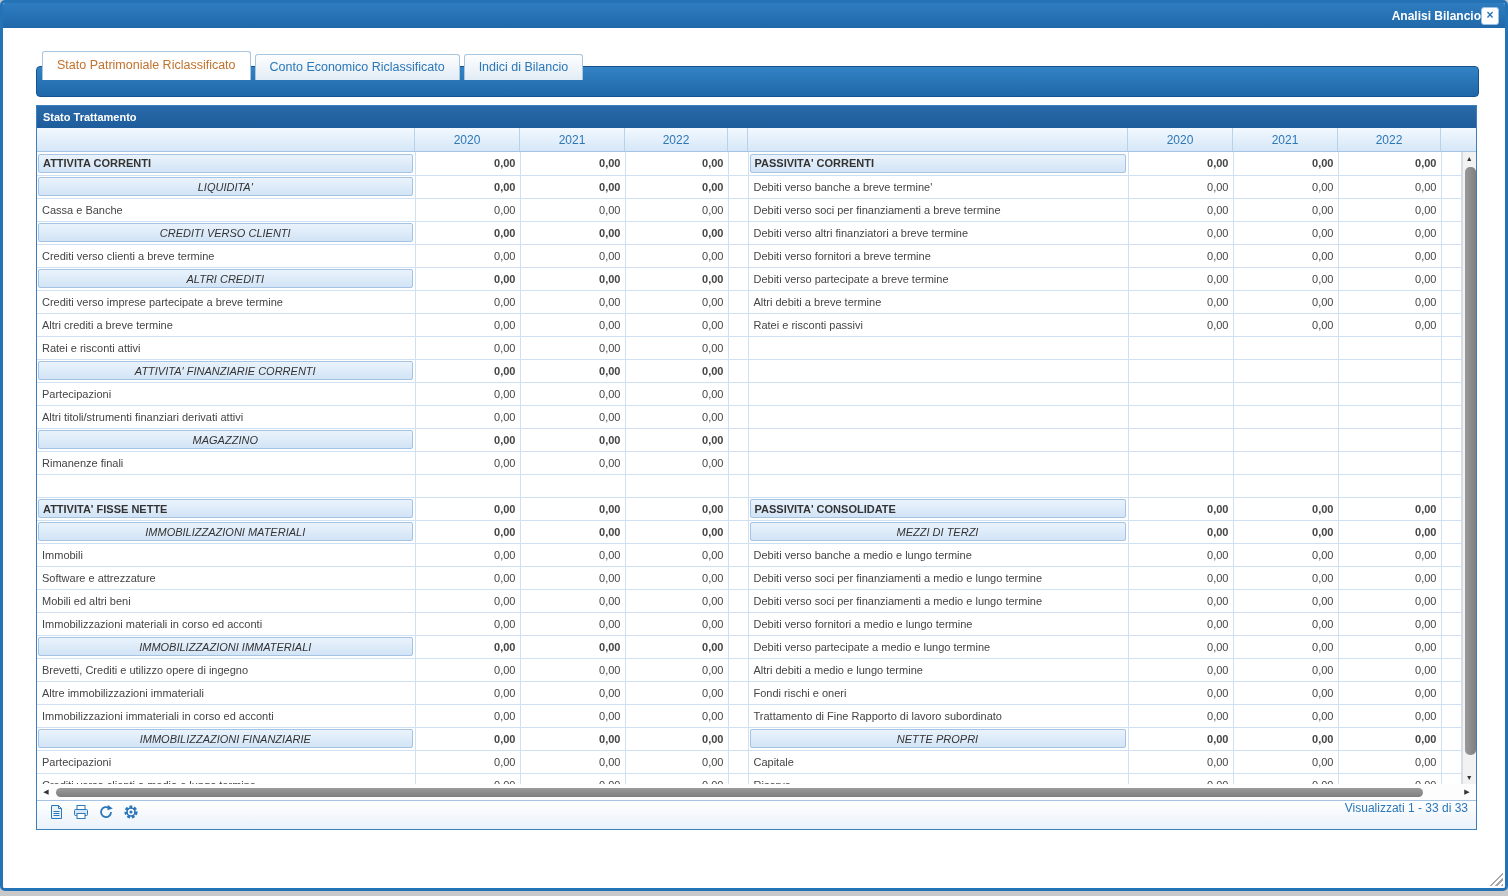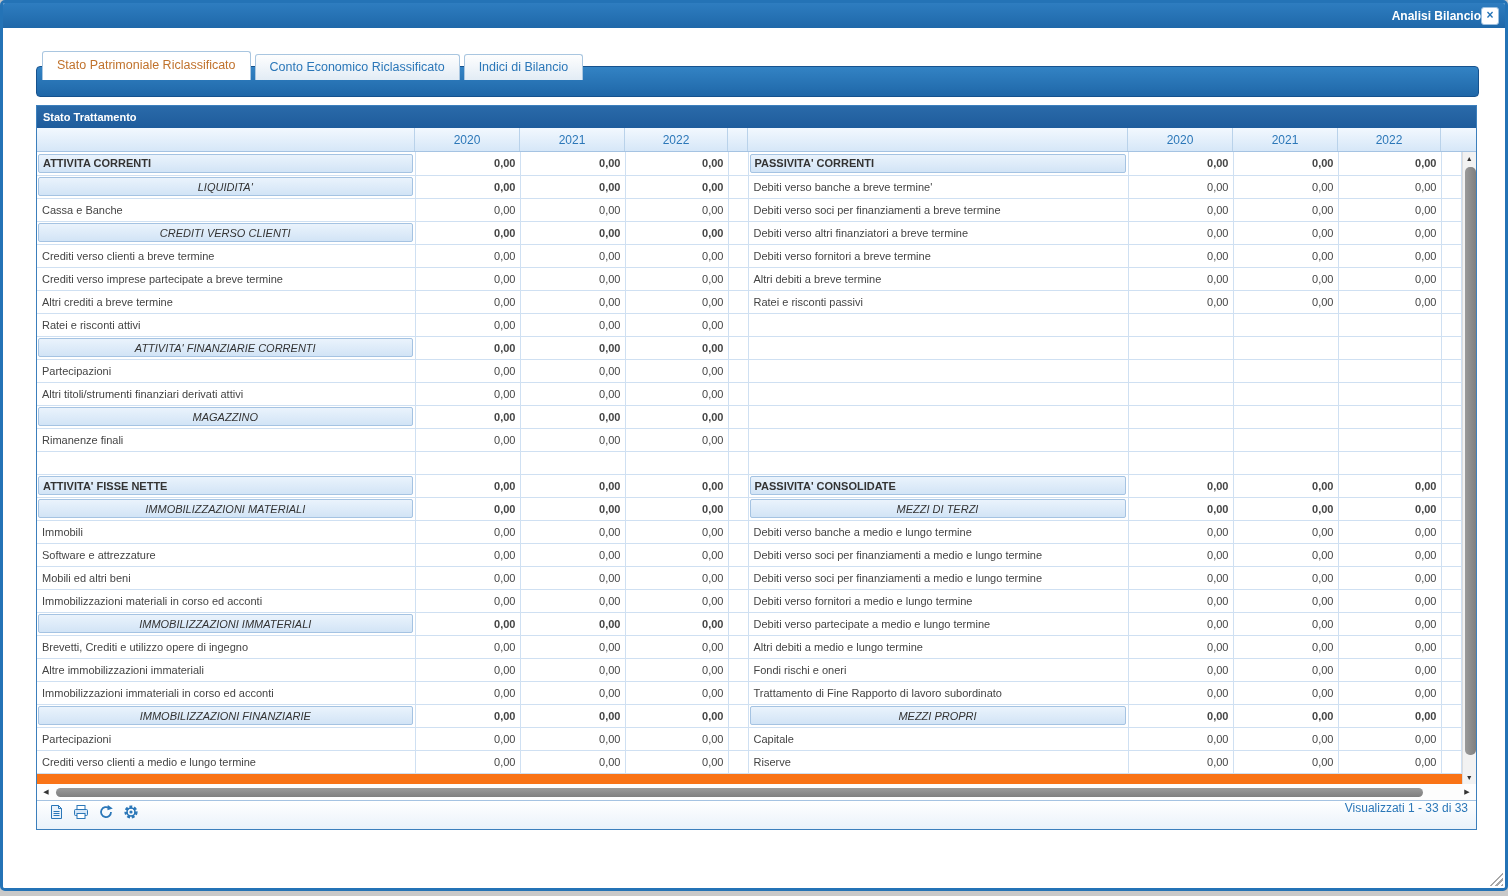--- a/index.html
+++ b/index.html
@@ -196,20 +196,34 @@
                 <td class="val">0,00</td>
                 <td class="val">0,00</td>
                 <td class="gap"></td>
                 <td class="lbl plain">Debiti verso fornitori a breve termine</td>
                 <td class="val">0,00</td>
                 <td class="val">0,00</td>
                 <td class="val">0,00</td>
                 <td class="gap"></td>
               </tr>
               <tr>
+                <td class="lbl">
+                  <div class="pill sub">ALTRI CREDITI</div>
+                </td>
+                <td class="val b">0,00</td>
+                <td class="val b">0,00</td>
+                <td class="val b">0,00</td>
+                <td class="gap"></td>
+                <td class="lbl plain">Debiti verso partecipate a breve termine</td>
+                <td class="val">0,00</td>
+                <td class="val">0,00</td>
+                <td class="val">0,00</td>
+                <td class="gap"></td>
+              </tr>
+              <tr>
                 <td class="lbl plain">Crediti verso imprese partecipate a breve termine</td>
                 <td class="val">0,00</td>
                 <td class="val">0,00</td>
                 <td class="val">0,00</td>
                 <td class="gap"></td>
                 <td class="lbl plain">Altri debiti a breve termine</td>
                 <td class="val">0,00</td>
                 <td class="val">0,00</td>
                 <td class="val">0,00</td>
                 <td class="gap"></td>
@@ -446,21 +460,21 @@
               </tr>
               <tr>
                 <td class="lbl">
                   <div class="pill sub">IMMOBILIZZAZIONI FINANZIARIE</div>
                 </td>
                 <td class="val b">0,00</td>
                 <td class="val b">0,00</td>
                 <td class="val b">0,00</td>
                 <td class="gap"></td>
                 <td class="lbl">
-                  <div class="pill sub">MEZZI PROPRI</div>
+                  <div class="pill sub">NETTE PROPRI</div>
                 </td>
                 <td class="val b">0,00</td>
                 <td class="val b">0,00</td>
                 <td class="val b">0,00</td>
                 <td class="gap"></td>
               </tr>
               <tr>
                 <td class="lbl plain">Partecipazioni</td>
                 <td class="val">0,00</td>
                 <td class="val">0,00</td>

